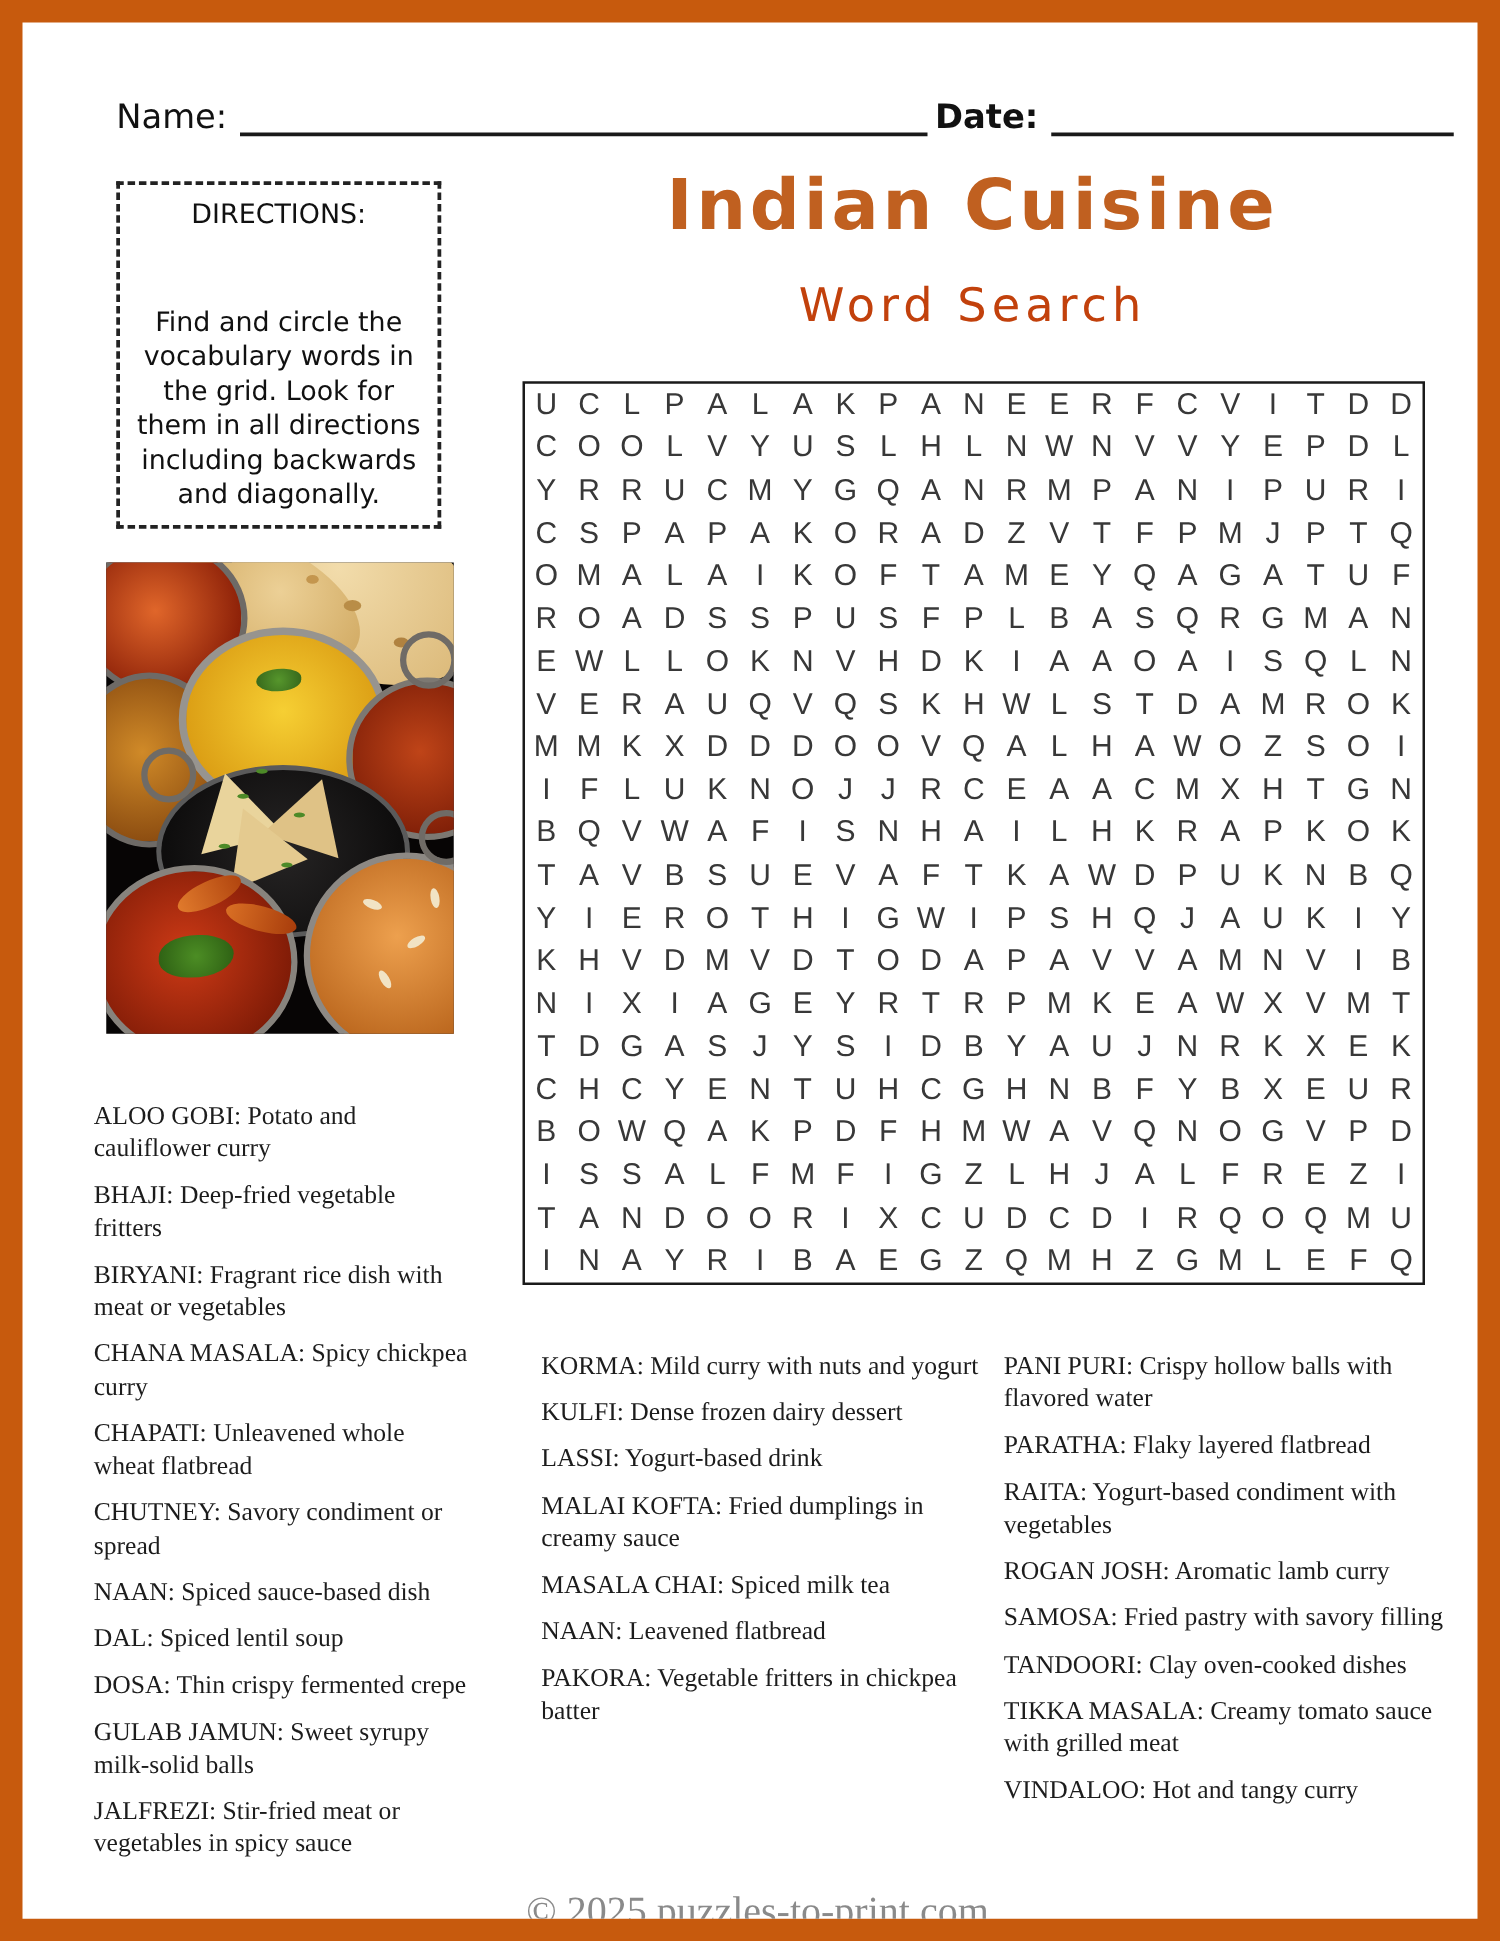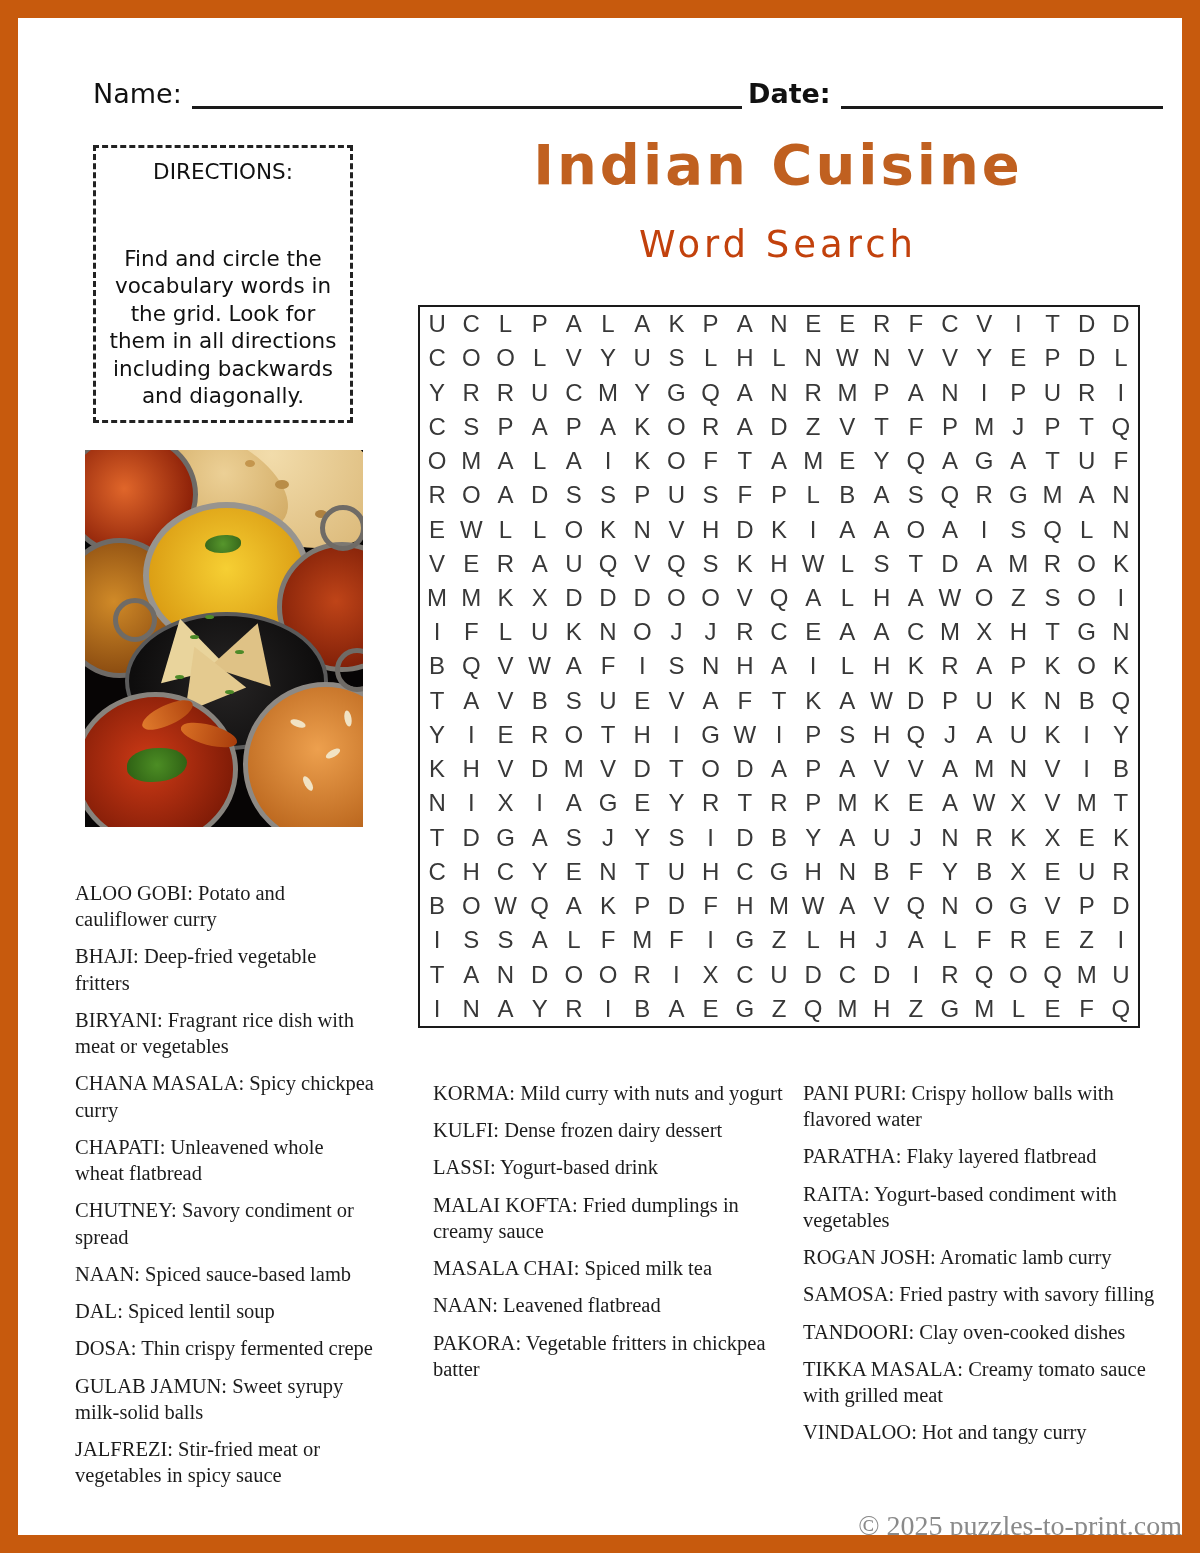--- a/index.html
+++ b/index.html
@@ -116,23 +116,23 @@
 
   
   .word-col{position:absolute;font-family:"Liberation Serif","DejaVu Serif",serif;color:#1c1c1c;}
   .word-col-1{left:57px;top:862px;width:300px;}
   .word-col-2{left:415px;top:1062px;width:352px;}
   .word-col-3{left:785px;top:1062px;width:352px;}
   .word-item{font-size:20.5px;line-height:1.28;margin:0 0 11px 0;}
 
   
   .footer{
-    position:absolute;left:12px;right:0;top:1492px;text-align:right;
+    position:absolute;left:12px;right:0;top:1492px;text-align:center;
     font-family:"Liberation Serif","DejaVu Serif",serif;
-    font-size:28px;color:#8a8a8a;
+    font-size:32px;color:#8a8a8a;
   }
 </style>
 </head>
 <body>
 
 <div class="page">
 
   <div class="fill-group name-group">
     <span class="fill-label">Name:</span>
     <span class="fill-line"></span>
@@ -672,21 +672,21 @@
       </div>
     </div>
 
   <div class="word-col word-col-1">
       <p class="word-item"><span>ALOO GOBI</span><span>: Potato and cauliflower curry</span></p>
       <p class="word-item"><span>BHAJI</span><span>: Deep-fried vegetable fritters</span></p>
       <p class="word-item"><span>BIRYANI</span><span>: Fragrant rice dish with meat or vegetables</span></p>
       <p class="word-item"><span>CHANA MASALA</span><span>: Spicy chickpea curry</span></p>
       <p class="word-item"><span>CHAPATI</span><span>: Unleavened whole wheat flatbread</span></p>
       <p class="word-item"><span>CHUTNEY</span><span>: Savory condiment or spread</span></p>
-      <p class="word-item"><span>NAAN</span><span>: Spiced sauce-based lamb</span></p>
+      <p class="word-item"><span>NAAN</span><span>: Spiced sauce-based dish</span></p>
       <p class="word-item"><span>DAL</span><span>: Spiced lentil soup</span></p>
       <p class="word-item"><span>DOSA</span><span>: Thin crispy fermented crepe</span></p>
       <p class="word-item"><span>GULAB JAMUN</span><span>: Sweet syrupy milk-solid balls</span></p>
       <p class="word-item"><span>JALFREZI</span><span>: Stir-fried meat or vegetables in spicy sauce</span></p>
     </div>
   <div class="word-col word-col-2">
       <p class="word-item"><span>KORMA</span><span>: Mild curry with nuts and yogurt</span></p>
       <p class="word-item"><span>KULFI</span><span>: Dense frozen dairy dessert</span></p>
       <p class="word-item"><span>LASSI</span><span>: Yogurt-based drink</span></p>
       <p class="word-item"><span>MALAI KOFTA</span><span>: Fried dumplings in creamy sauce</span></p>

